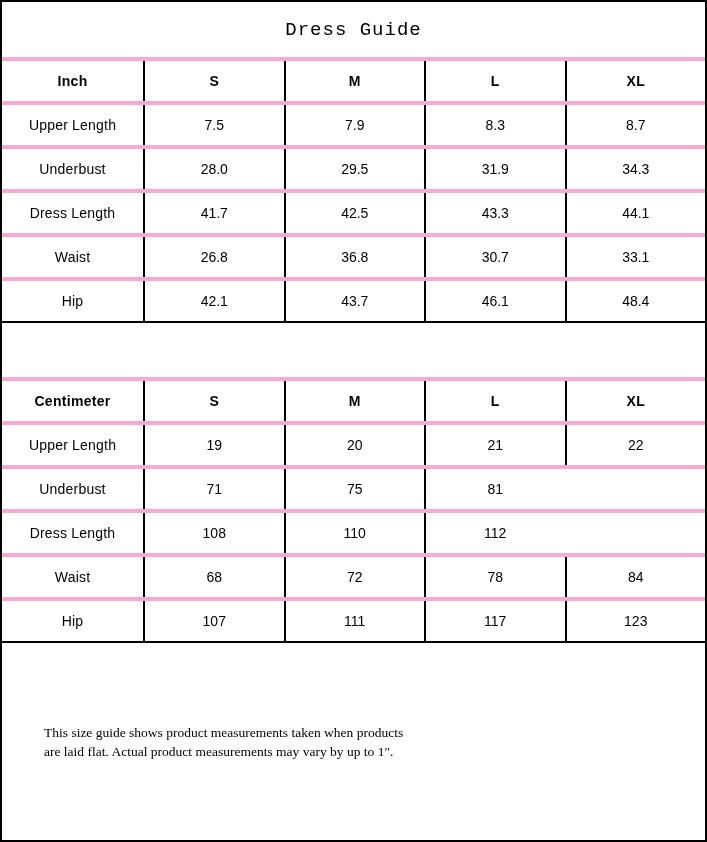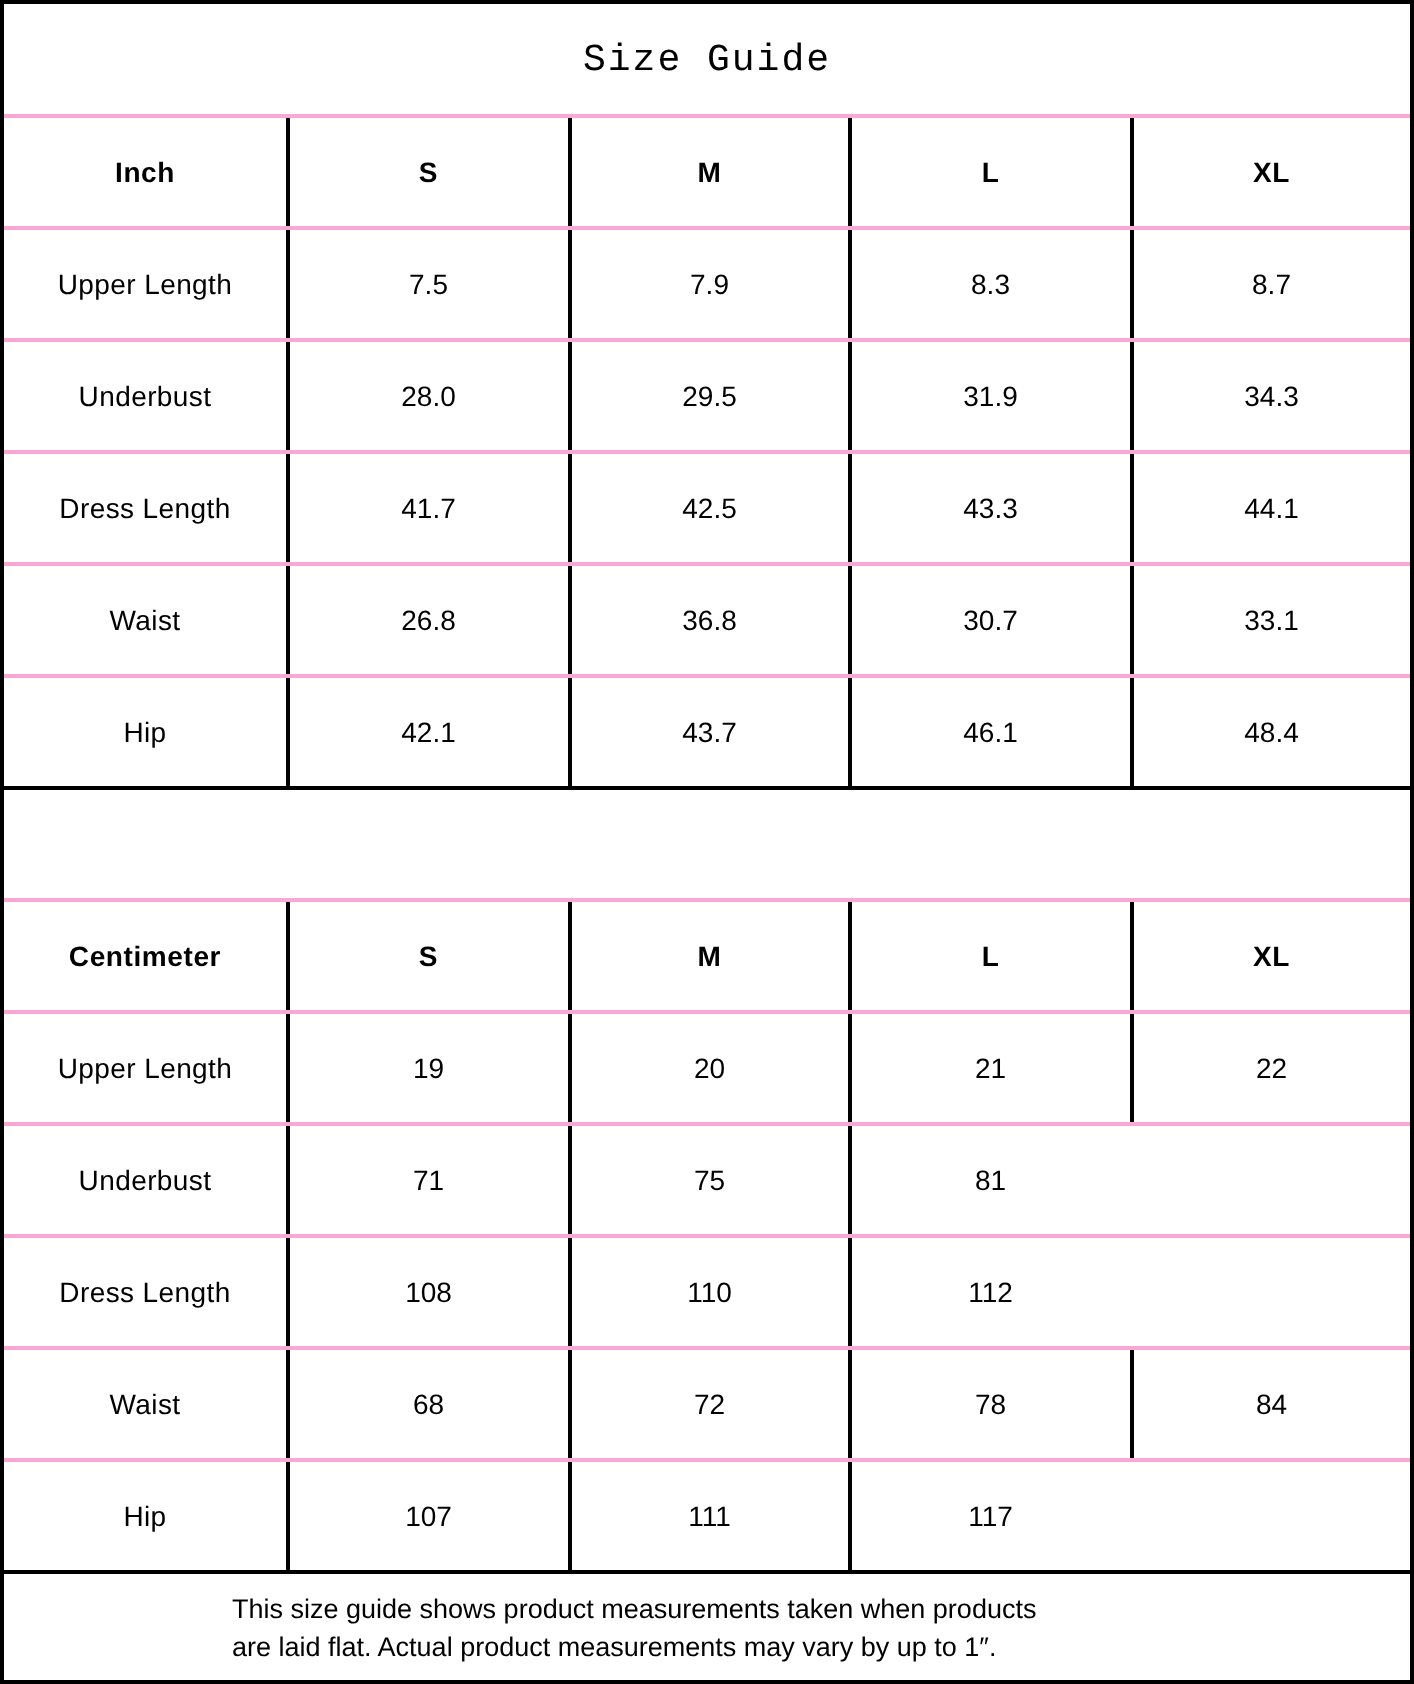--- a/index.html
+++ b/index.html
@@ -11,23 +11,23 @@
     display: flex; flex-direction: column;
     overflow: hidden;
   }
   .title-row {
     height: 55px; flex: 0 0 55px;
     display: flex; align-items: center; justify-content: center;
     font-family: "Liberation Mono", monospace;
     font-size: 19px; letter-spacing: 1px;
   }
   .trow {
-    height: 56px; flex: 0 0 56px;
+    height: 44px; flex: 0 0 56px;
     box-sizing: border-box;
-    border-top: 2px solid #f9a8d4;
+    border-top: 4px solid #f9a8d4;
     display: grid;
     grid-template-columns: 141px 1fr 1fr 1fr 1fr;
     text-align: right;
   }
   .cell {
     box-sizing: border-box;
     border-left: 2px solid #000;
     display: flex; align-items: center; justify-content: center;
     font-family: "Liberation Sans", sans-serif;
     font-size: 14px;
@@ -38,32 +38,32 @@
   .spacer-row {
     height: 56px; flex: 0 0 56px;
     box-sizing: border-box;
     border-top: 2px solid #000;
   }
   .footer-row {
     flex: 1 1 auto;
     box-sizing: border-box;
     border-top: 2px solid #000;
     display: flex; flex-direction: column; justify-content: center;
-    padding-left: 114px;
-    font-family: Liberation Sans, sans-serif;
+    padding-left: 42px;
+    font-family: Liberation Serif, serif;
     font-size: 13.5px; line-height: 19px;
     white-space: nowrap;
   }
 </style>
 </head>
 <body>
 
 <div class="size-guide">
 
-  <div class="title-row">Size Guide</div>
+  <div class="title-row">Dress Guide</div>
 
   <div>
     <div class="trow">
       <div class="cell hdr">Inch</div>
       <div class="cell hdr">S</div>
       <div class="cell hdr">M</div>
       <div class="cell hdr">L</div>
       <div class="cell hdr">XL</div>
     </div>
     <div class="trow">
@@ -137,20 +137,21 @@
       <div class="cell">68</div>
       <div class="cell">72</div>
       <div class="cell">78</div>
       <div class="cell">84</div>
     </div>
     <div class="trow">
       <div class="cell lbl">Hip</div>
       <div class="cell">107</div>
       <div class="cell">111</div>
       <div class="cell">117</div>
+      <div class="cell">123</div>
     </div>
   </div>
 
   <div class="footer-row">
     <div>This size guide shows product measurements taken when products</div>
     <div>are laid flat. Actual product measurements may vary by up to 1″.</div>
   </div>
 
 </div>
 

